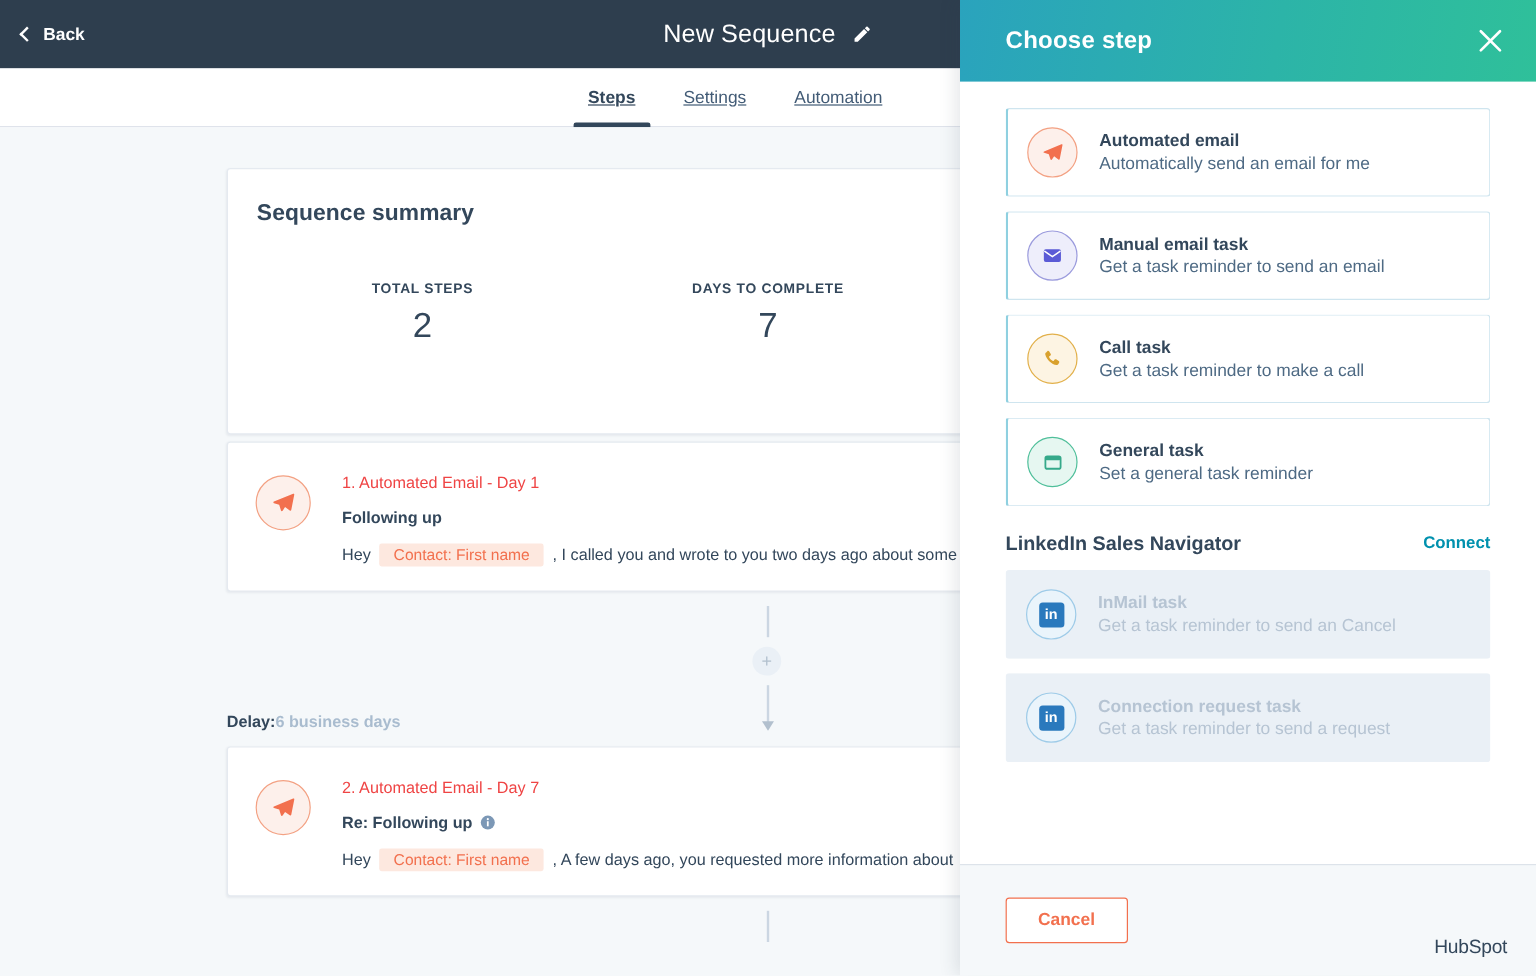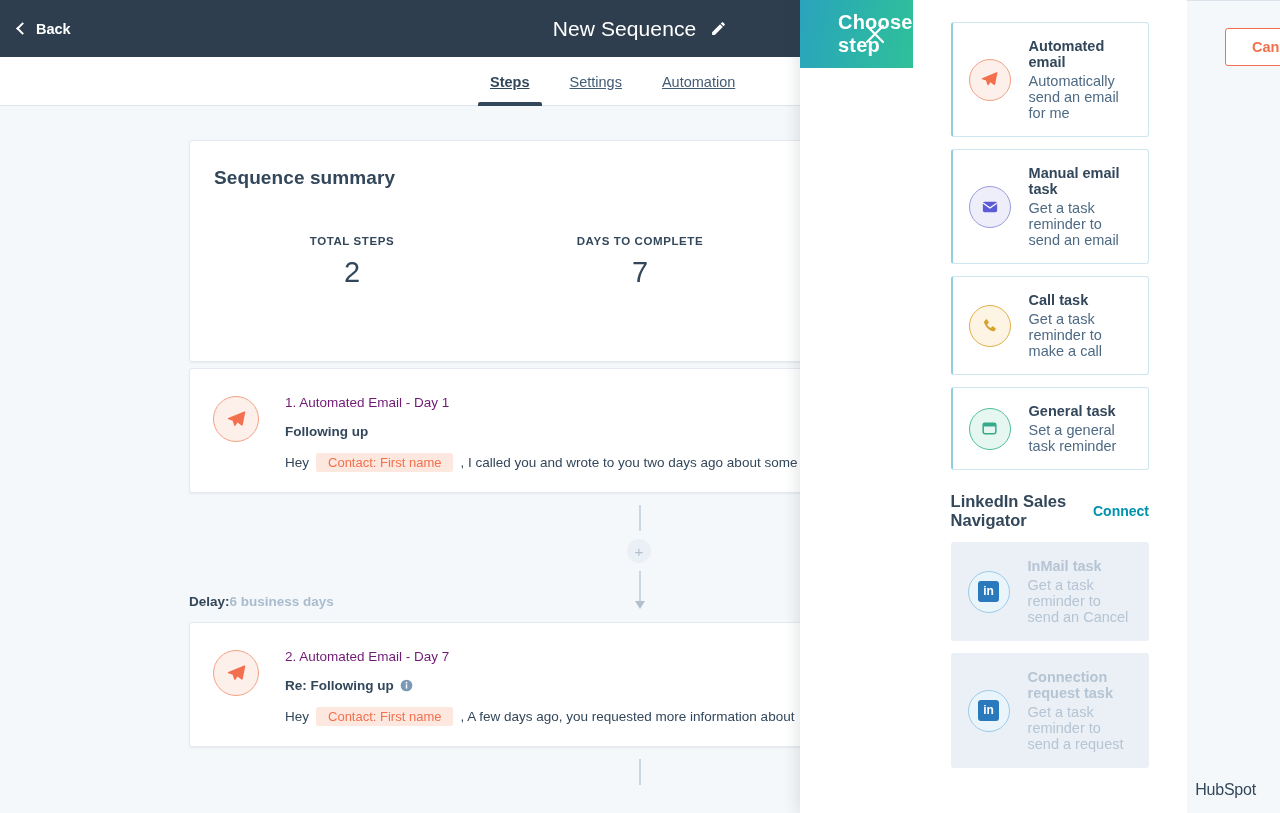--- a/index.html
+++ b/index.html
@@ -76,21 +76,21 @@
   
   .step-card { left: 189px; width: 900px; height: 125px; }
   #step-card-1 { top: 262px; }
   #step-card-2 { top: 516px; }
   .step-avatar {
     position: absolute; left: 23px; top: 27px; width: 46px; height: 46px;
     border-radius: 50%; background: #fdf0eb; border: 1px solid #f3a183;
     display: flex; align-items: center; justify-content: center;
   }
   .step-body { position: absolute; left: 95px; top: 26px; right: 18px; }
-  .step-eyebrow { font-size: 13.5px; color: #701a75; }
+  .step-eyebrow { font-size: 13.5px; color: #ef4444; }
   .step-subject {
     margin-top: 14px; font-size: 13.5px; font-weight: bold; color: #33475b;
     display: flex; align-items: center; gap: 6px;
   }
   .step-preview {
     margin-top: 14px; font-size: 13.5px; color: #33475b;
     white-space: nowrap; display: flex; align-items: center; gap: 7px;
   }
   .token {
     background: #fde8df; color: #f2704e; border-radius: 2px;
@@ -116,21 +116,21 @@
     position: absolute; left: 189px; top: 488px;
     font-size: 13.5px; display: flex; align-items: baseline;
   }
   .delay-label { color: #33475b; font-weight: bold; }
   .delay-value { color: #a9bccf; font-weight: bold; cursor: pointer; }
 
   
   .panel {
     position: absolute; top: 0; right: 0; width: 480px; height: 813px;
     background: #fff; box-shadow: -3px 0 14px rgba(45,62,80,.13);
-    display: flex; flex-direction: row;
+    display: flex; flex-direction: column;
   }
   .panel-header {
     position: relative; height: 68px; flex: 0 0 68px;
     background: linear-gradient(100deg, #2aa3bd 0%, #2cb4a8 55%, #2fc09a 100%);
     display: flex; align-items: center;
   }
   .panel-title {
     margin-left: 38px; color: #fff; font-size: 20px; font-weight: bold; letter-spacing: .2px;
   }
   .close-btn {
@@ -147,21 +147,21 @@
   }
   .opt-icon {
     flex: 0 0 42px; width: 42px; height: 42px; border-radius: 50%;
     display: flex; align-items: center; justify-content: center;
   }
   .opt-text { min-width: 0; }
   .opt-title { font-size: 14.5px; font-weight: bold; color: #33475b; }
   .opt-desc { margin-top: 3px; font-size: 14.5px; color: #4e6a84; }
 
   .li-heading-row {
-    display: flex; align-items: center; justify-content: space-between;
+    display: flex; align-items: flex-start; justify-content: space-between;
     margin-top: 22px; margin-bottom: 12px;
   }
   .li-heading { font-size: 16.5px; font-weight: bold; color: #33475b; }
   .connect-link { font-size: 14px; font-weight: bold; color: #0091ae; cursor: pointer; }
 
   .step-option.disabled {
     background: #eaf0f6; border: 1px solid transparent; border-left: 1px solid transparent;
     cursor: default;
   }
   .step-option.disabled .opt-title,

